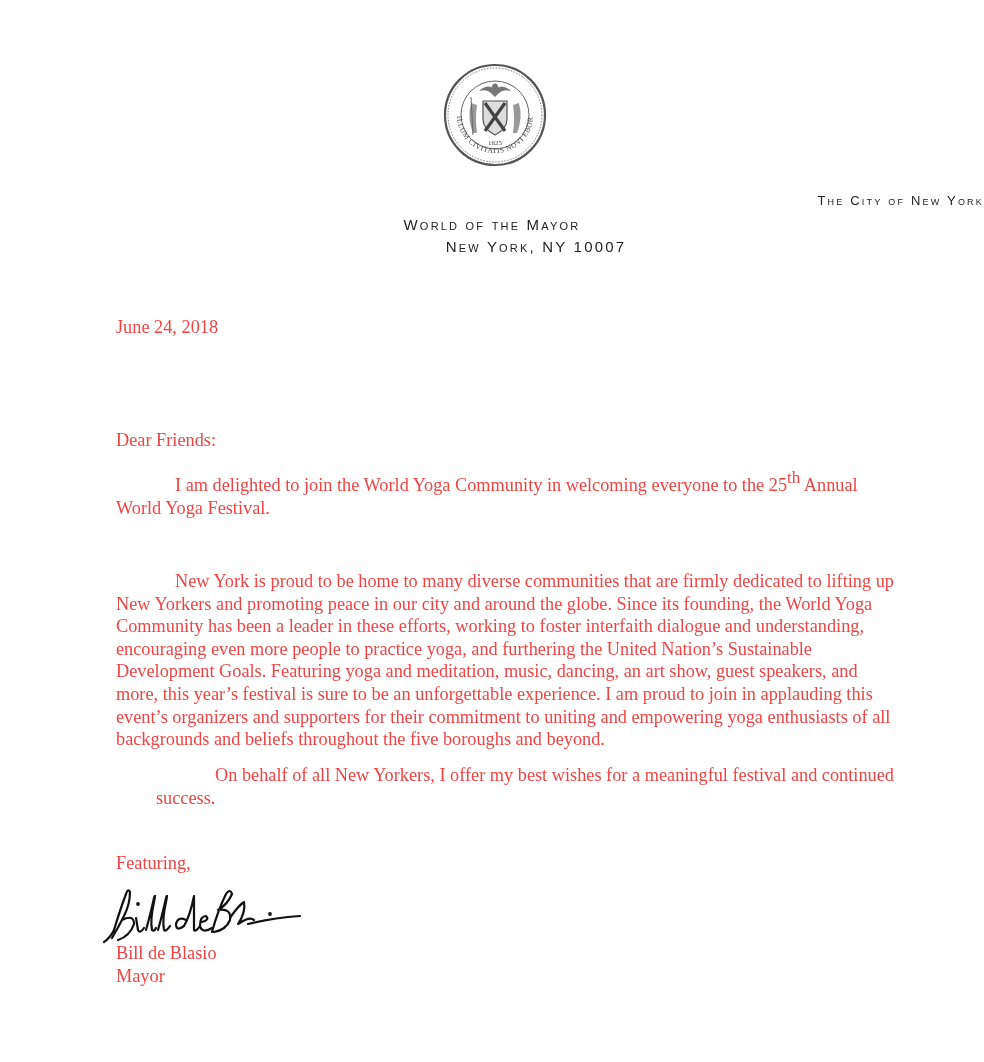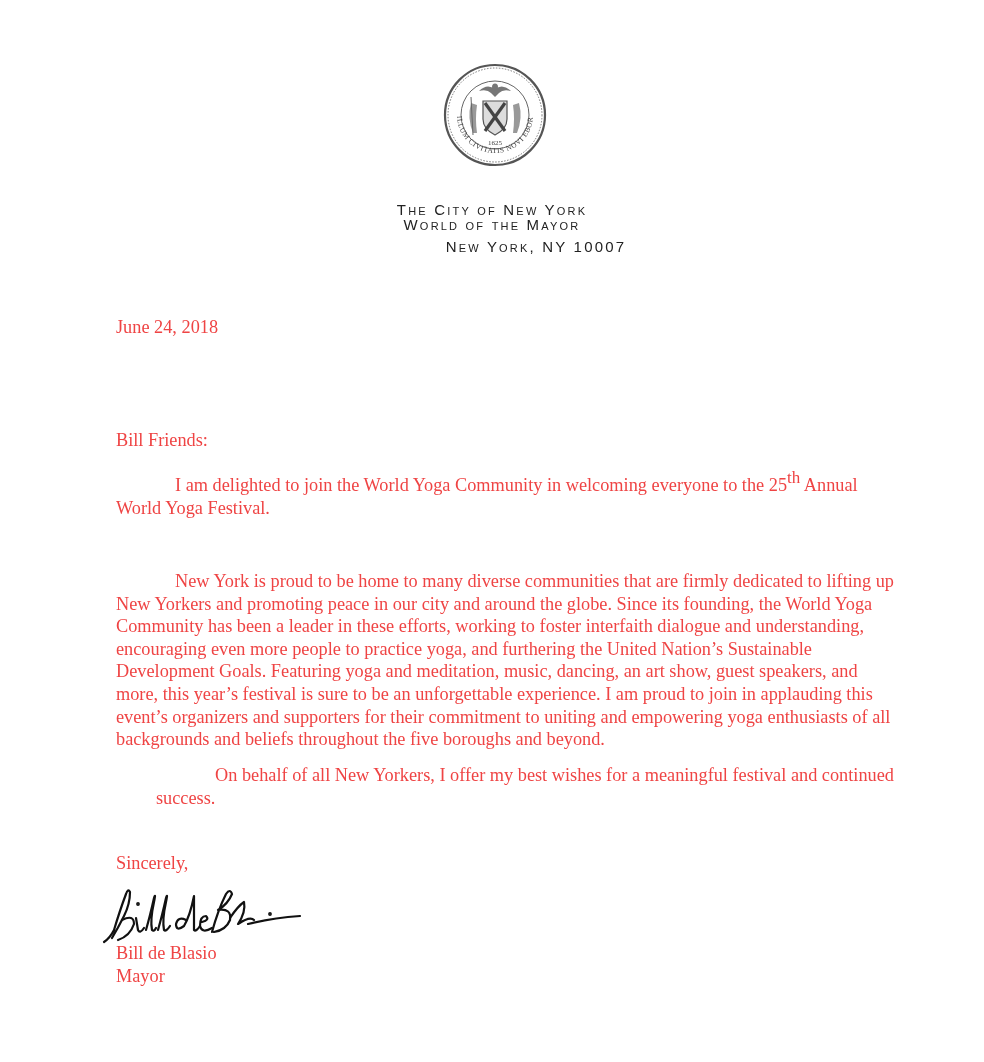--- a/index.html
+++ b/index.html
@@ -1,20 +1,20 @@
 <!DOCTYPE html>
 <html><head>
   <meta charset="utf-8">
   <style>
     html, body { margin: 0; padding: 0; background: #ffffff; }
     body { width: 984px; height: 1062px; position: relative; overflow: hidden; color: #111; }
     .seal { position: absolute; left: 443px; top: 63px; width: 104px; height: 104px; }
     .letterhead { position: absolute; left: 0; width: 984px; text-align: center;
       font-family: "Liberation Sans", sans-serif; color: #222; letter-spacing: 2.2px; }
-    .lh1 { top: 201px; font-size: 15px; }
+    .lh1 { top: 193px; font-size: 13px; text-align: right; }
     .lh2 { top: 216px; font-size: 15px; }
     .lh3 { top: 238px; font-size: 15px; padding-left: 44px; }
     .sc { font-variant: small-caps; }
     .serif { font-family: Liberation Serif, serif; font-size: 18.3px; color: #ef4444; }
     .abs { position: absolute; left: 116px; }
     .date { top: 317px; }
     .salutation { top: 430px; }
     .para { position: absolute; left: 116px; width: 780px; line-height: 22.6px; margin: 0; }
     .p1 { top: 474px; }
     .p2 { top: 570px; }
@@ -51,29 +51,29 @@
   <path d="M76 40 Q80 55 74 70 L70 70 Q72 55 70 42 Z" fill="#999"></path>
   <line x1="28" y1="34" x2="30" y2="72" stroke="#666" stroke-width="1"></line>
   <text x="52" y="82" text-anchor="middle" font-family="Liberation Serif, serif" font-size="7" fill="#444">1625</text>
 </svg>
 
 <div class="letterhead lh1 sc">The City of New York</div>
 <div class="letterhead lh2 sc">World of the Mayor</div>
 <div class="letterhead lh3 sc">New York, NY 10007</div>
 
 <div class="abs serif date">June 24, 2018</div>
-<div class="abs serif salutation">Bill Friends:</div>
+<div class="abs serif salutation">Dear Friends:</div>
 
 <p class="para serif p1"><span class="indent"></span><span>I am delighted to join the World Yoga Community in welcoming everyone to the 25</span><sup>th</sup><span> Annual World Yoga Festival.</span></p>
 
 <p class="para serif p2"><span class="indent"></span><span>New York is proud to be home to many diverse communities that are firmly dedicated to lifting up New Yorkers and promoting peace in our city and around the globe. Since its founding, the World Yoga Community has been a leader in these efforts, working to foster interfaith dialogue and understanding, encouraging even more people to practice yoga, and furthering the United Nation’s Sustainable Development Goals. Featuring yoga and meditation, music, dancing, an art show, guest speakers, and more, this year’s festival is sure to be an unforgettable experience. I am proud to join in applauding this event’s organizers and supporters for their commitment to uniting and empowering yoga enthusiasts of all backgrounds and beliefs throughout the five boroughs and beyond.</span></p>
 
 <p class="para serif p3"><span class="indent"></span><span>On behalf of all New Yorkers, I offer my best wishes for a meaningful festival and continued success.</span></p>
 
-<div class="abs serif closing">Sincerely,</div>
+<div class="abs serif closing">Featuring,</div>
 
 <svg class="signature" viewBox="0 0 205 70">
   <g fill="none" stroke="#111" stroke-width="2.2" stroke-linecap="round" stroke-linejoin="round">
     <path d="M4 62 Q10 58 14 50 Q20 30 26 14 Q28 8 30 12 Q30 24 24 36 Q18 48 12 58"></path>
     <path d="M22 40 Q34 34 34 44 Q30 56 18 60"></path>
     <circle cx="38" cy="24" r="0.8"></circle>
     <path d="M36 38 L38 50 Q40 54 44 48"></path>
     <path d="M46 50 Q50 36 54 18 Q56 12 54 22 Q50 40 52 50 Q54 52 56 48"></path>
     <path d="M58 50 Q62 36 66 18 Q68 12 66 22 Q62 40 64 50 Q66 52 70 46"></path>
     <path d="M86 40 Q78 36 76 44 Q76 52 84 46 Q90 36 94 16 Q94 40 94 50 Q96 52 100 46"></path>

